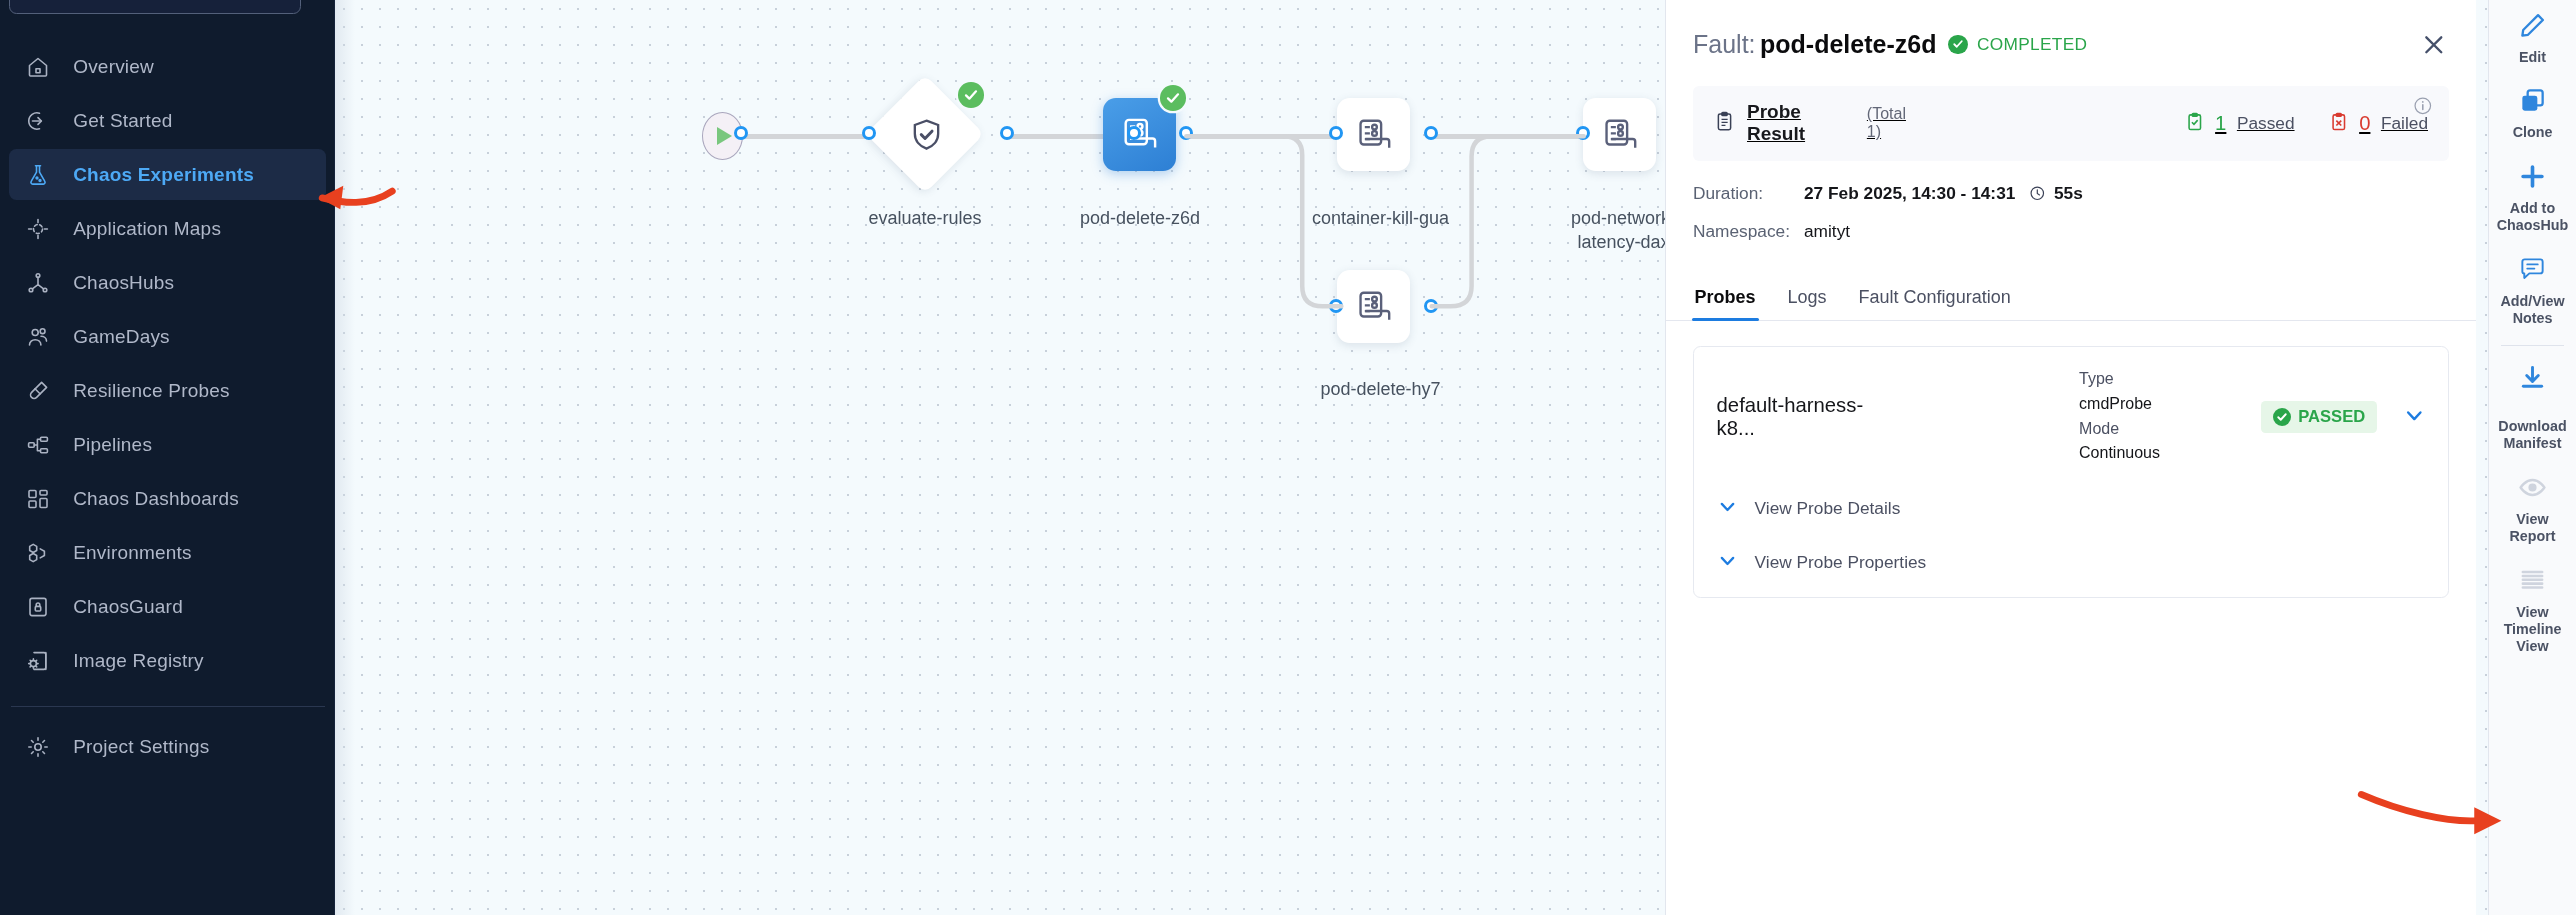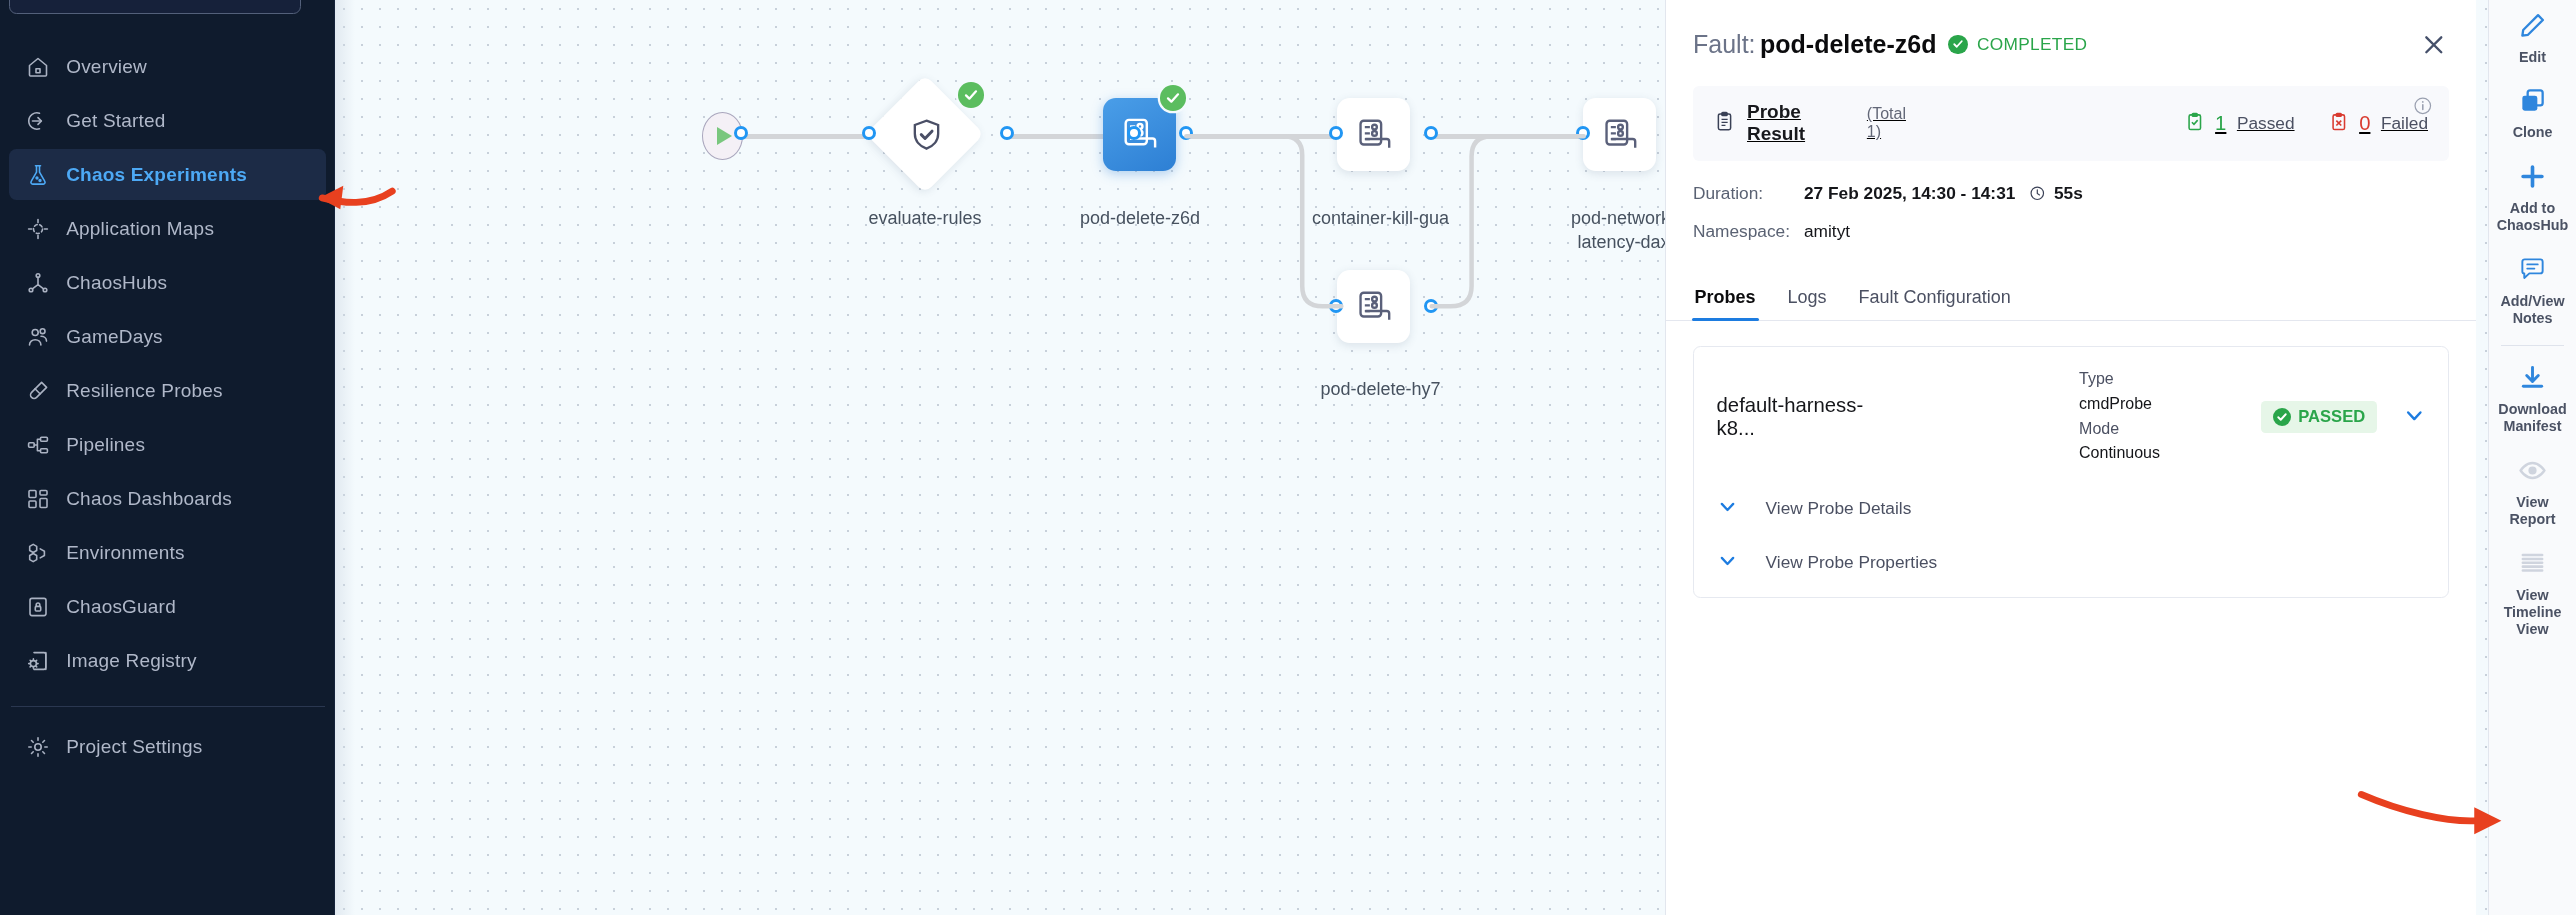--- a/index.html
+++ b/index.html
@@ -15,21 +15,21 @@
     width: 335px; height: 916px; background: #0f1b2d;
     position: relative; flex: 0 0 335px;
     border-right: 0.8px solid #16233a;
   }
   .sidebar-topbox {
     position: absolute; left: 9px; top: -45px; width: 292px; height: 59px;
     border: 0.8px solid #53607a; border-radius: 7.5px; background: #16213a;
   }
   .nav { position: absolute; top: 38px; left: 0; width: 335px; }
   .nav-item {
-    display: flex; align-items: center; gap: 15px;
+    display: flex; align-items: center; gap: 22px;
     height: 51px; margin: 3px 9px; padding: 0 16.6px;
     border-radius: 7.5px; cursor: pointer;
   }
   .nav-item .label {
     color: #b0b8c9; font-size: 19px; letter-spacing: 0.2px; white-space: nowrap;
   }
   .nav-item.active { background: #1c2b46; }
   .nav-item.active .label { color: #4da9f5; font-weight: 600; }
   .nav-item .ico { width: 25.6px; height: 25.6px; flex: 0 0 25.6px;
     display: flex; align-items: center; justify-content: center; }
@@ -152,21 +152,21 @@
   .pc-kv { margin-left: 202px; font-size: 16px; line-height: 1.55; }
   .pc-kv .k { color: #4b5062; display: inline-block; width: 50px; }
   .pc-kv .v { color: #15161a; }
   .badge {
     margin-left: 68px; background: #e6f6e8; color: #2aa54a; border-radius: 4.5px;
     height: 32px; padding: 0 12px; display: flex; align-items: center; gap: 7.5px;
     font-size: 16.6px; font-weight: 700;
   }
   .badge .ok-circle { margin: 0; width: 18px; height: 18px; }
   .chev-blue { margin-left: 25.6px; cursor: pointer; }
-  .pc-link { display: flex; align-items: center; gap: 28px; margin-top: 30px; cursor: pointer; }
+  .pc-link { display: flex; align-items: center; gap: 17px; margin-top: 30px; cursor: pointer; }
   .pc-link .txt { font-size: 17.3px; color: #4b5062; }
 
   
   .rail {
     position: absolute; right: 0; top: 0; width: 88px; height: 916px;
     background: #f9fafc; border-left: 0.8px solid #e2e6ee; z-index: 11;
   }
   .rail-item {
     display: flex; flex-direction: column; align-items: center; justify-content: center;
     gap: 9px; padding: 10.5px 3px; cursor: pointer;
@@ -591,21 +591,21 @@
       </div>
       <div class="rail-divider"></div>
       <div class="rail-item">
         <span class="rail-icon" style="width:29px;height:29px;">
           <svg viewBox="0 0 24 24" fill="none" stroke="#2f86dd" stroke-width="2.4" stroke-linecap="round" stroke-linejoin="round">
             <path d="M12 3.6v11.2"></path>
             <path d="M7.2 10.4L12 15.2l4.8-4.8"></path>
             <path d="M4.4 19.2h15.2"></path>
           </svg>
         </span>
-        <span class="txt" style="white-space:pre-line;">Download
+        <span class="txt" style="white-space:pre-line;margin-top:17px;">Download
 Manifest</span>
       </div>
       <div class="rail-item">
         <span class="rail-icon" style="width:29px;height:29px;">
           <svg viewBox="0 0 24 24" fill="none" stroke="#cfd4de" stroke-width="2">
             <path d="M2.2 12S6 5.8 12 5.8 21.8 12 21.8 12 18 18.2 12 18.2 2.2 12 2.2 12z"></path>
             <circle cx="12" cy="12" r="2.4" fill="#cfd4de"></circle>
           </svg>
         </span>
         <span class="txt" style="white-space:pre-line;">View

